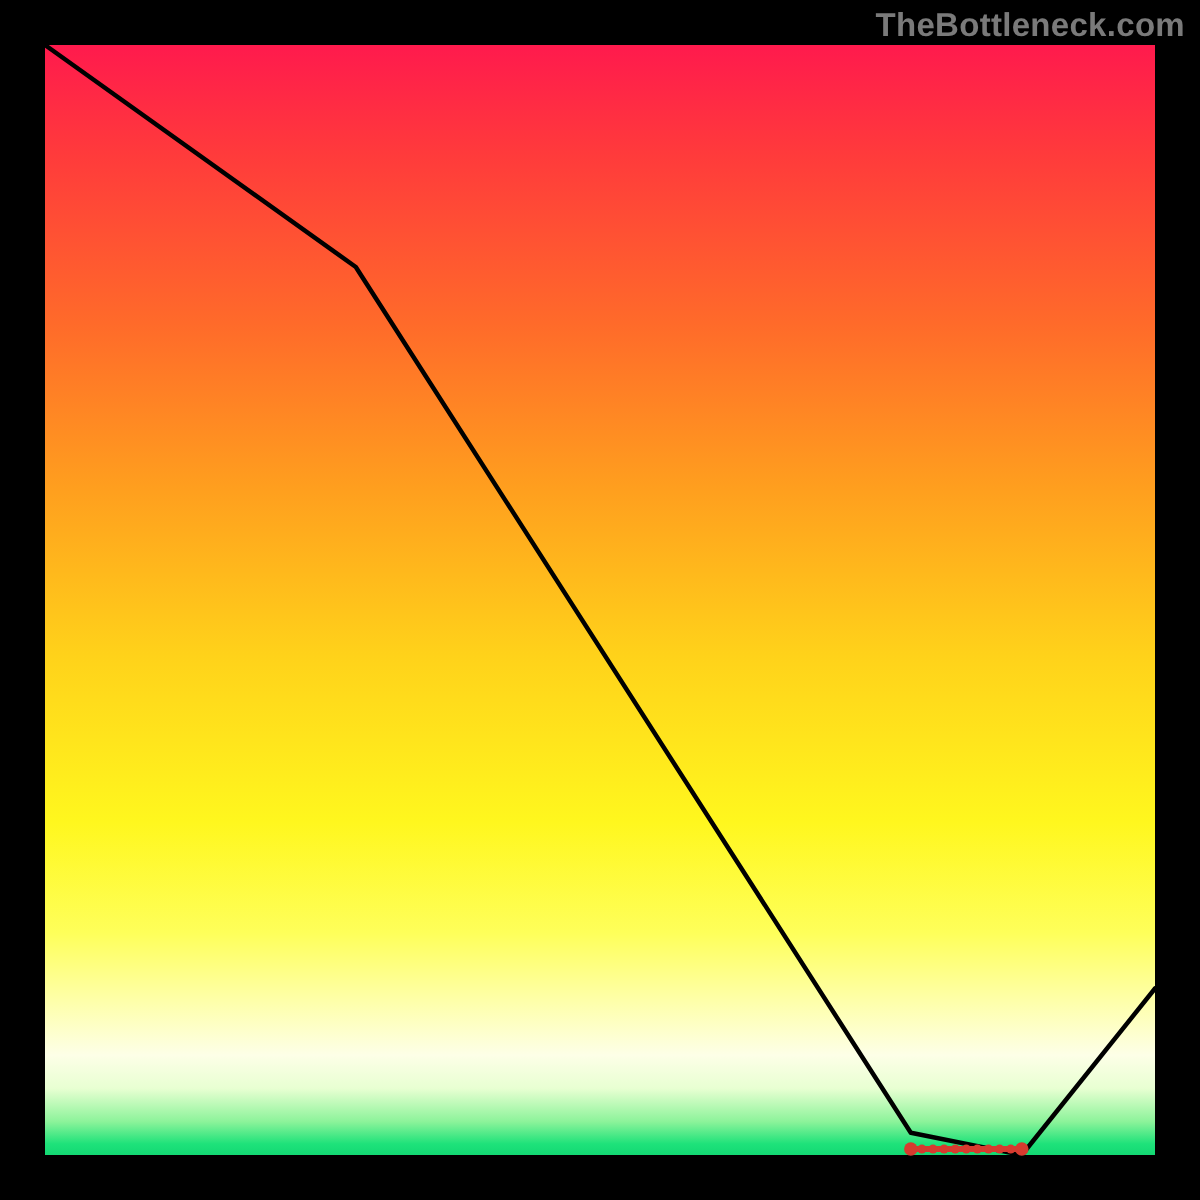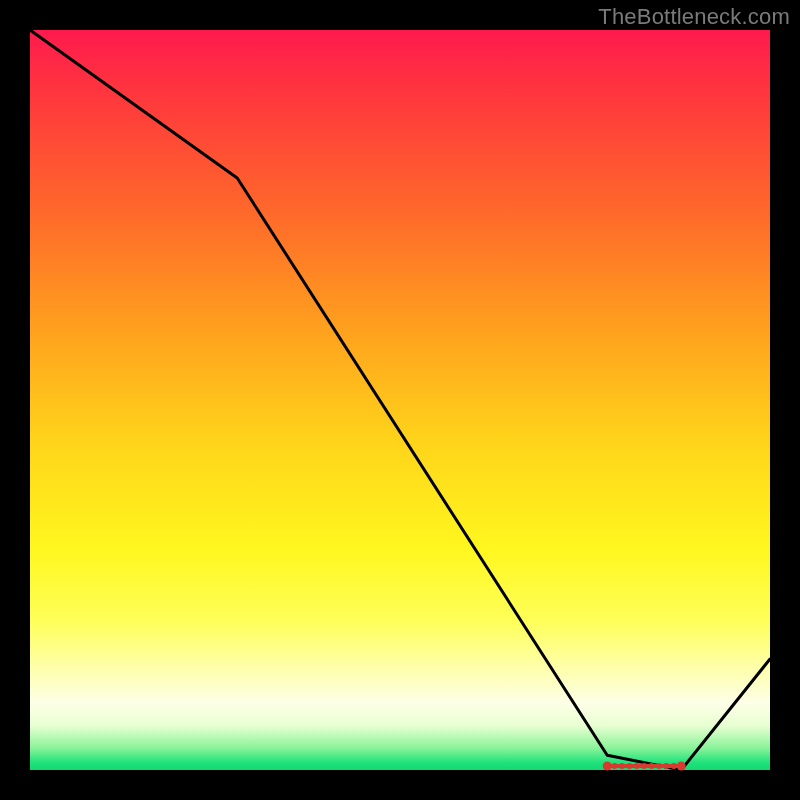--- a/index.html
+++ b/index.html
@@ -39,21 +39,21 @@
       #1ee27a 99%,
       #13d873 100%
     );
   }
   .watermark {
     position: absolute;
     top: 4px;
     right: 10px;
     color: #7a7a7a;
     font-size: 22px;
-    font-weight: 400;
+    font-weight: 700;
     letter-spacing: 0.2px;
     user-select: none;
   }
   svg.overlay {
     position: absolute;
     left: 0;
     top: 0;
     width: 740px;
     height: 740px;
     overflow: visible;

